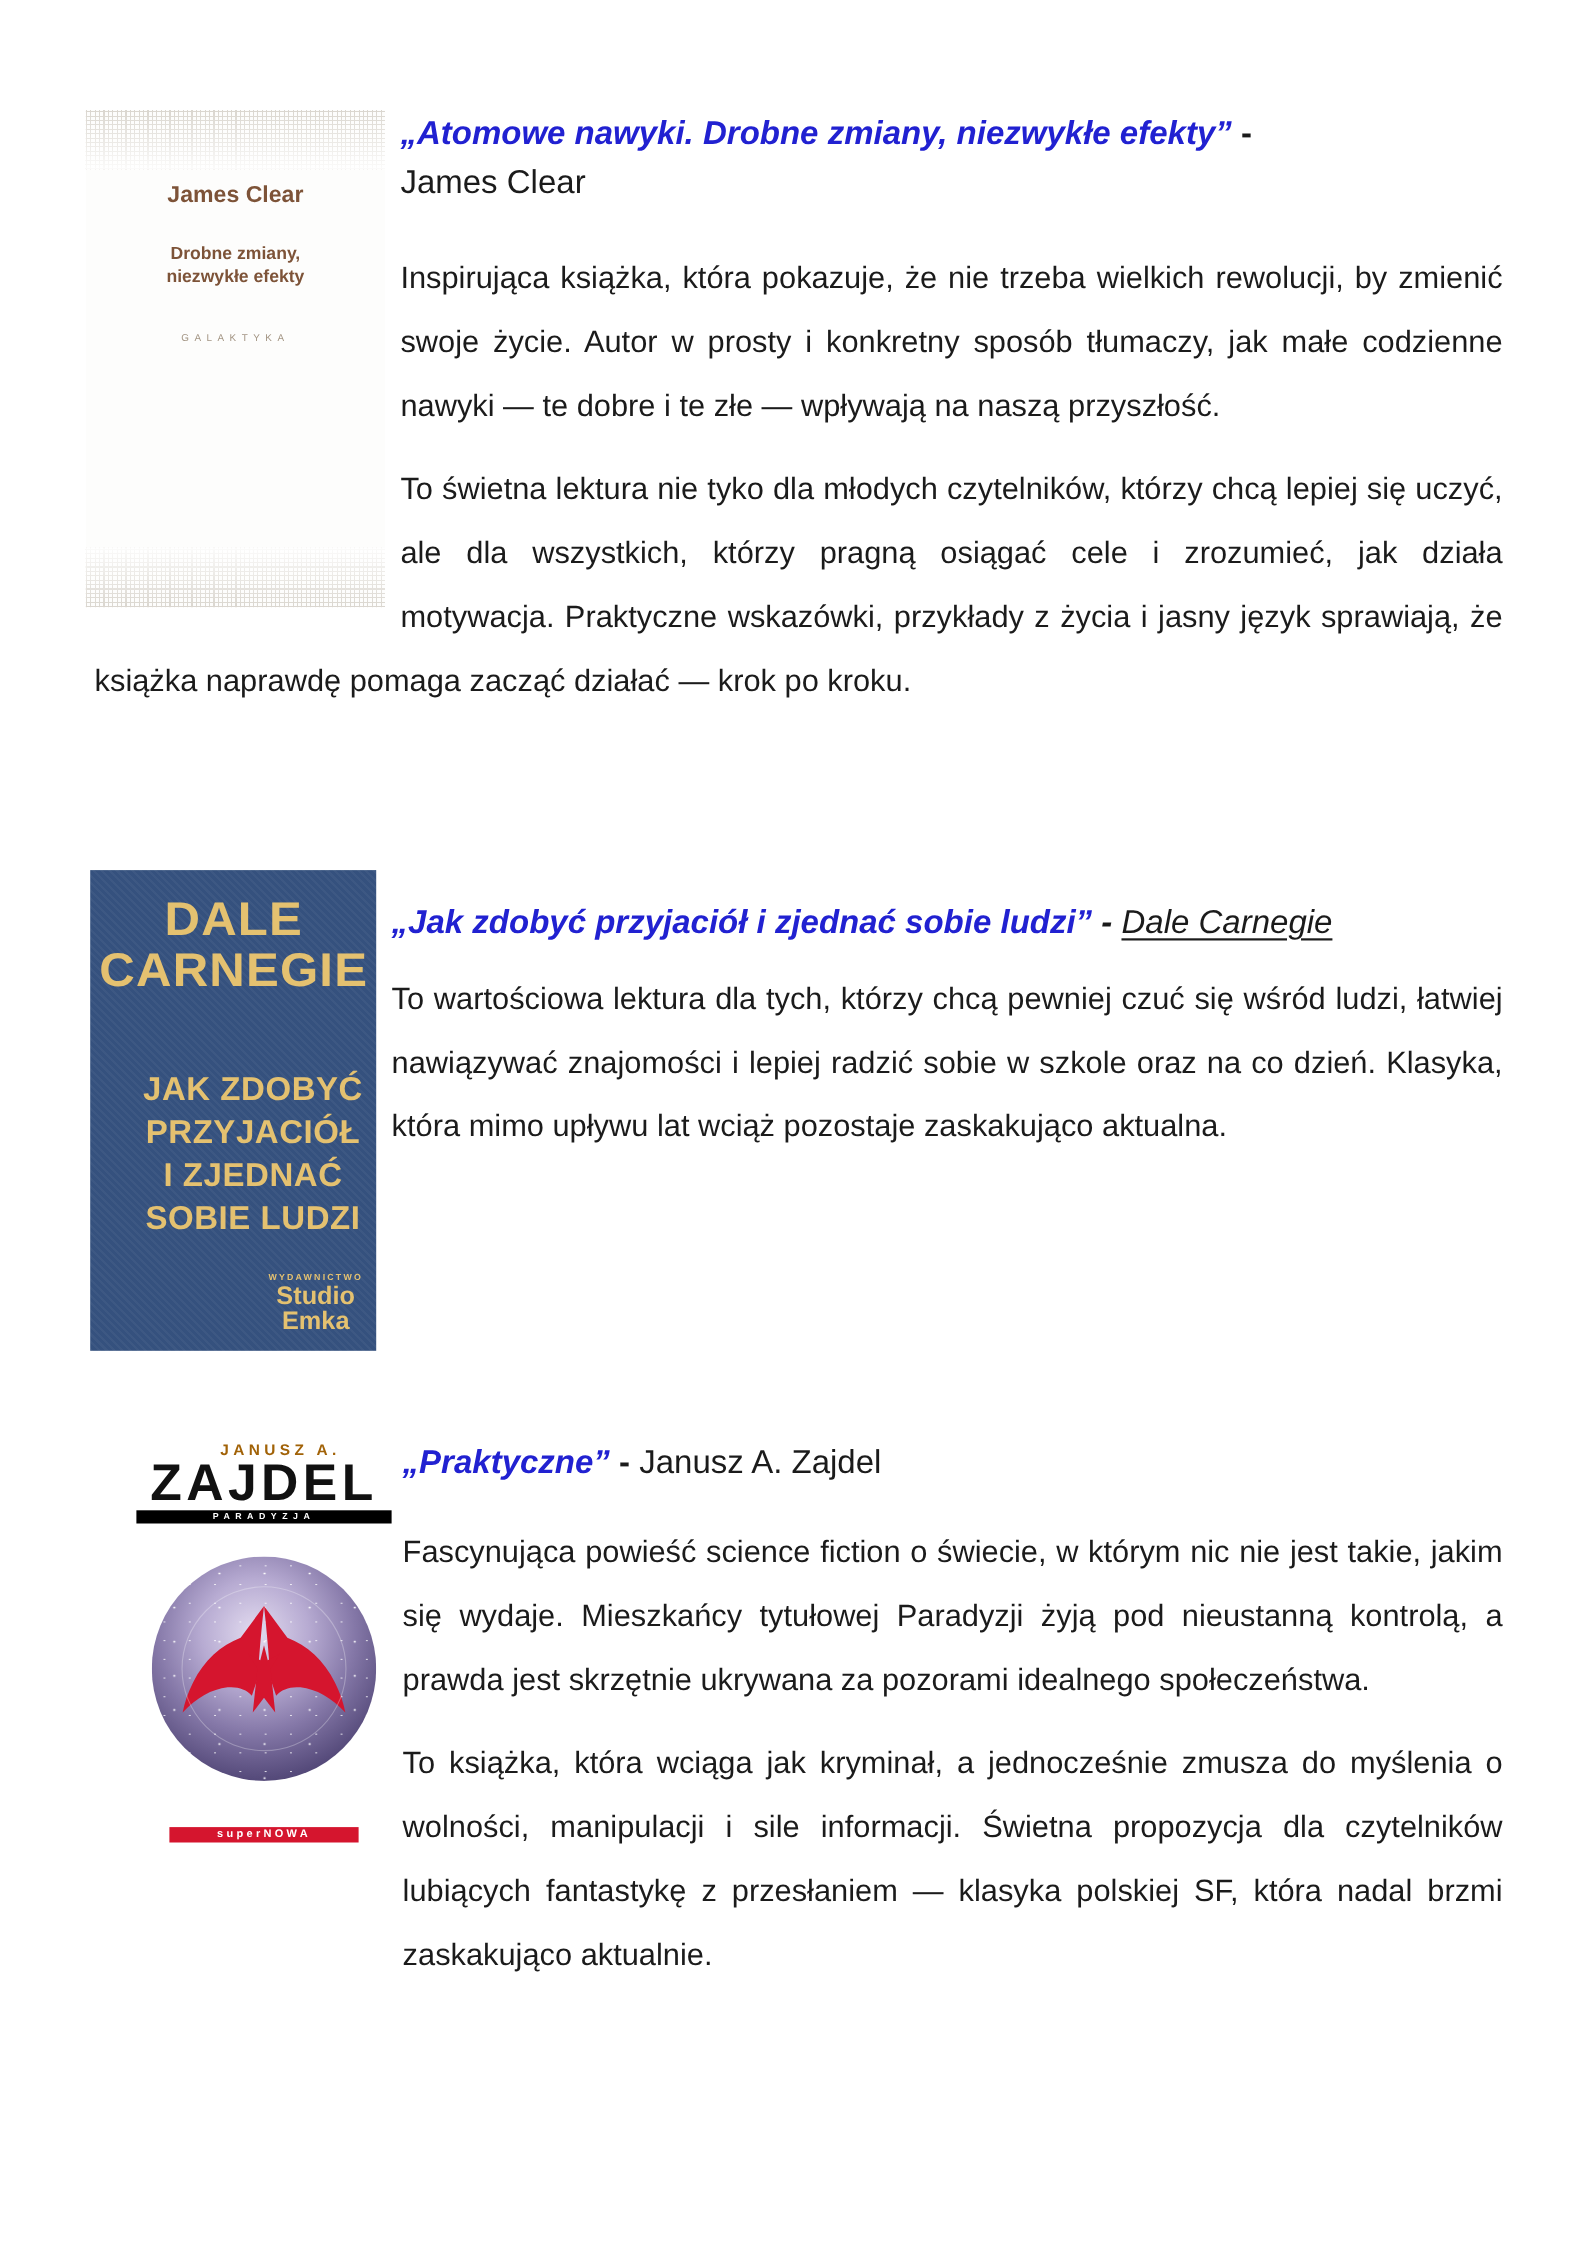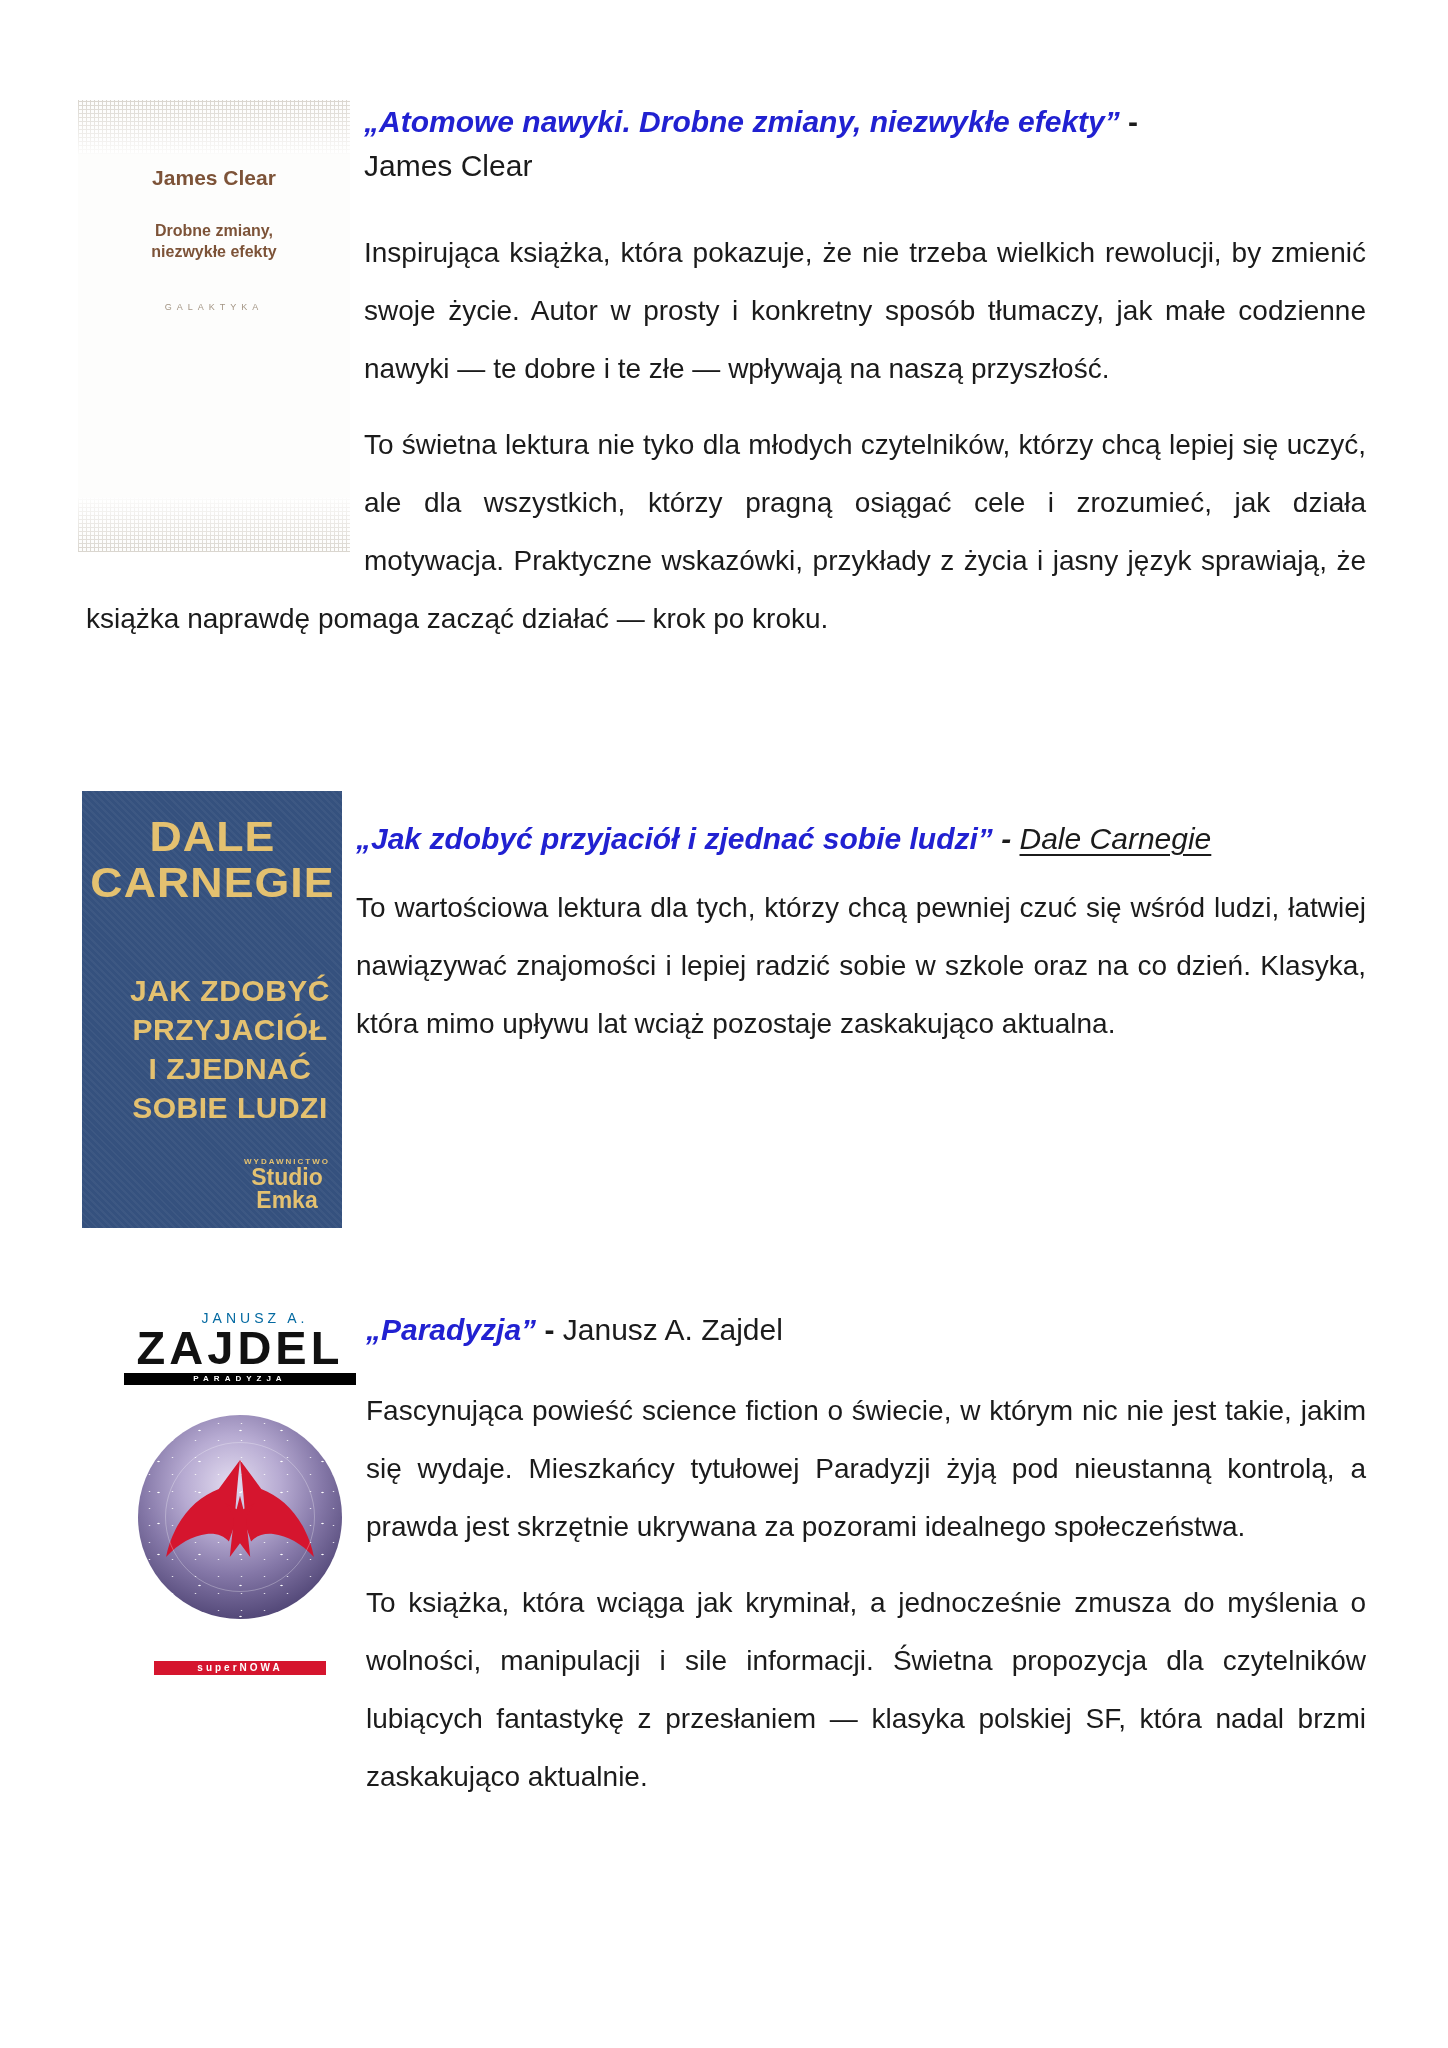--- a/index.html
+++ b/index.html
@@ -104,21 +104,21 @@
     margin:0 14px 45px 0;
     box-sizing:border-box;
     padding-left:48px;
   }
   .cover-zajdel{
     width:212px; height:400px;
     background:#ffffff;
     display:flex; flex-direction:column; align-items:center;
     text-align:center;
   }
-  .zajdel-author{ font-size:14px; font-weight:400; letter-spacing:4px; color:#0369a1; margin-top:2px; margin-left:30px;}
+  .zajdel-author{ font-size:14px; font-weight:700; letter-spacing:4px; color:#a16207; margin-top:2px; margin-left:30px;}
   .zajdel-name{ font-size:47px; line-height:44px; font-weight:800; letter-spacing:4px; color:#111111; }
   .zajdel-titlebar{
     width:232px; height:12px; margin-top:3px;
     background:#000000;
     color:#ffffff; font-size:8px; font-weight:700; letter-spacing:5px; line-height:12px;
   }
   .zajdel-sphere{
     position:relative;
     width:204px; height:204px; border-radius:50%;
     margin-top:30px;
@@ -204,20 +204,20 @@
             <path fill="#d5152e" d="M100 10 L125 44 C146 52 164 68 176 92 C181 102 185 113 187 124 C172 108 156 99 139 97 C128 96 119 99 113 106 L107 88 C105 62 103 36 100 10 Z"></path>
             <path fill="#d5152e" d="M100 10 L75 44 C54 52 36 68 24 92 C19 102 15 113 13 124 C28 108 44 99 61 97 C72 96 81 99 87 106 L93 88 C95 62 97 36 100 10 Z"></path>
             <path fill="#d5152e" d="M100 52 L104 68 L117 61 L107 77 L112 124 L100 108 L88 124 L93 77 L83 61 L96 68 Z"></path>
           </svg>
         </div>
         <div class="zajdel-publisher-bar">superNOWA</div>
       </div>
     </div>
     <div class="book-text">
       <h2 class="book-heading">
-        <span class="title-blue title-italic">„Paradyzja”</span><span class="heading-sep"> - </span><span class="heading-author">Janusz A. Zajdel</span>
+        <span class="title-blue title-italic">„Praktyczne”</span><span class="heading-sep"> - </span><span class="heading-author">Janusz A. Zajdel</span>
       </h2>
       <p class="first">Fascynująca powieść science fiction o świecie, w którym nic nie jest takie, jakim się wydaje. Mieszkańcy tytułowej Paradyzji żyją pod nieustanną kontrolą, a prawda jest skrzętnie ukrywana za pozorami idealnego społeczeństwa.</p>
       <p>To książka, która wciąga jak kryminał, a jednocześnie zmusza do myślenia o wolności, manipulacji i sile informacji. Świetna propozycja dla czytelników lubiących fantastykę z przesłaniem — klasyka polskiej SF, która nadal brzmi zaskakująco aktualnie.</p>
     </div>
   </section>
 
 </div>
 
 </body></html>

